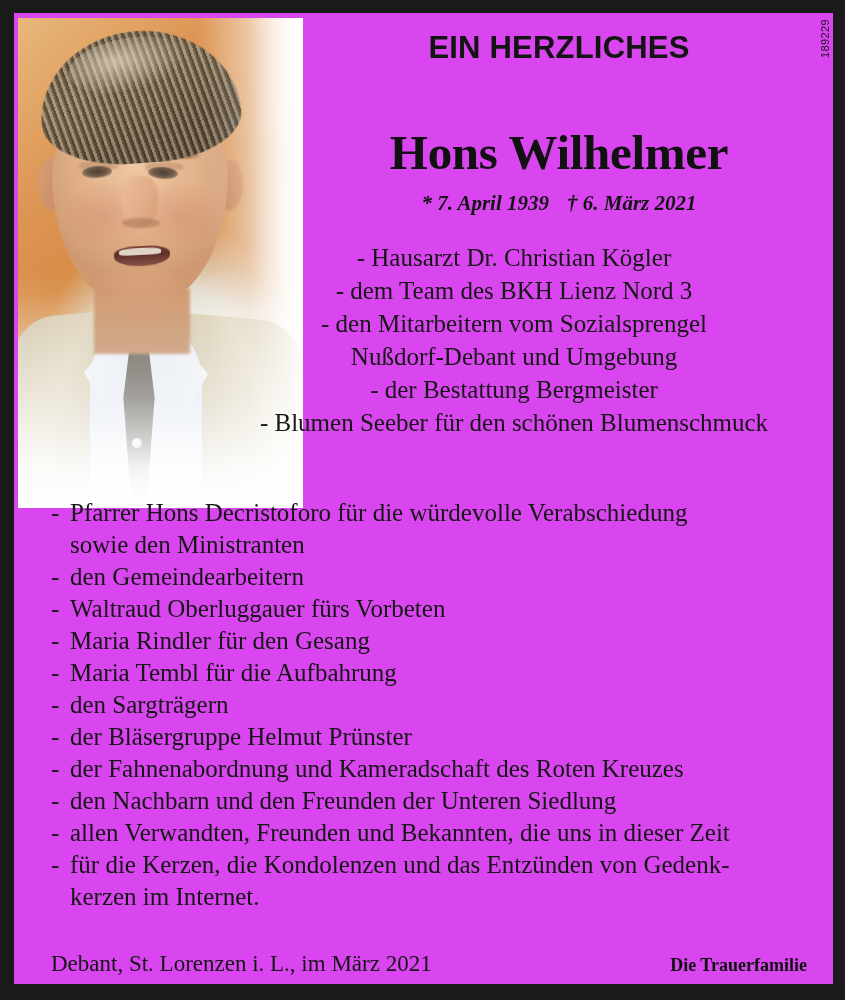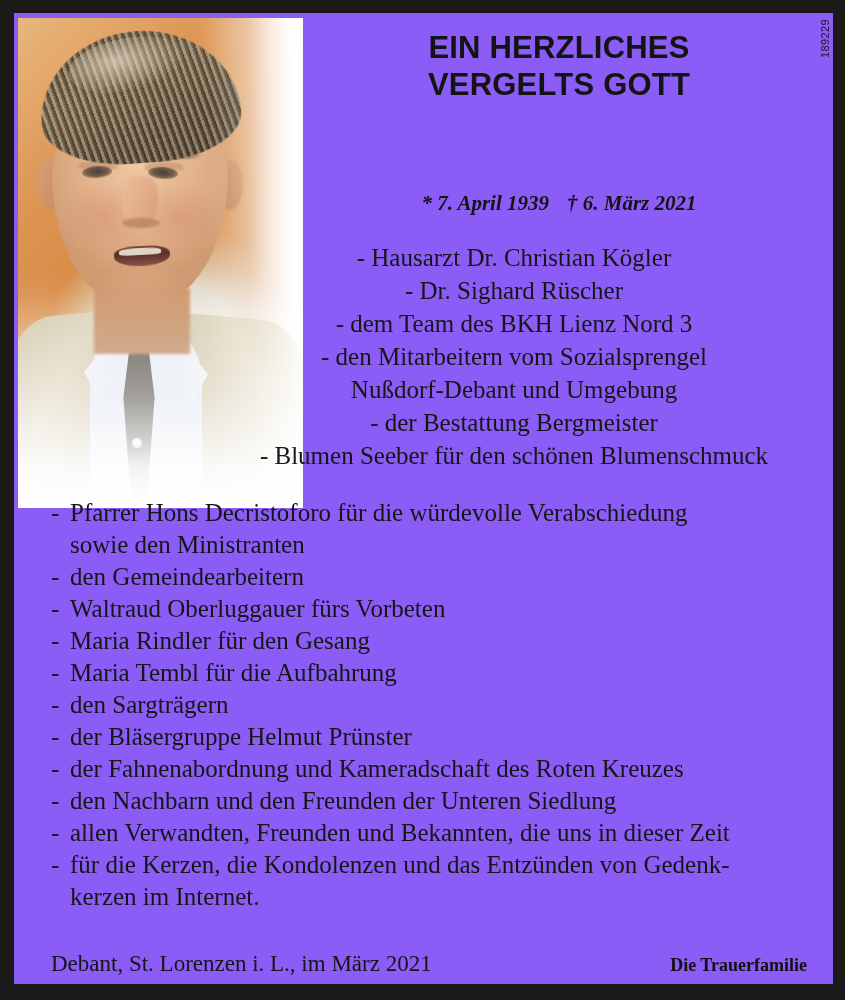--- a/index.html
+++ b/index.html
@@ -23,21 +23,21 @@
     box-sizing: border-box;
   }
 
   
   .card {
     position: absolute;
     left: 14px;
     top: 13px;
     width: 819px;
     height: 971px;
-    background: #8b5cf6;
+    background: #d946ef;
     overflow: hidden;
   }
 
   
   .photo-wrap {
     position: absolute;
     left: 4px;
     top: 5px;
     width: 285px;
     height: 490px;
@@ -426,31 +426,30 @@
         <div class="p-hair"></div>
         <div class="p-hair-hl"></div>
         <div class="photo-fade"></div>
       </div>
     </div>
 
     <div class="ad-id">189229</div>
 
     <div class="headline">
       <div>EIN HERZLICHES</div>
-      <div>VERGELTS GOTT</div>
     </div>
 
+    <div class="name">Hons Wilhelmer</div>
 
     <div class="dates">
       <span>* 7. April 1939</span><span class="gap"></span><span>† 6. März 2021</span>
     </div>
 
     <div class="thanks-centered">
       <div>-  Hausarzt Dr. Christian Kögler</div>
-      <div>-  Dr. Sighard Rüscher</div>
       <div>-  dem Team des BKH Lienz Nord 3</div>
       <div>-   den Mitarbeitern vom Sozialsprengel</div>
       <div>Nußdorf-Debant und Umgebung</div>
       <div>-  der Bestattung Bergmeister</div>
       <div>-  Blumen Seeber für den schönen Blumenschmuck</div>
     </div>
 
     <div class="thanks-list">
       <div class="li">
         <span class="dash">-</span>

